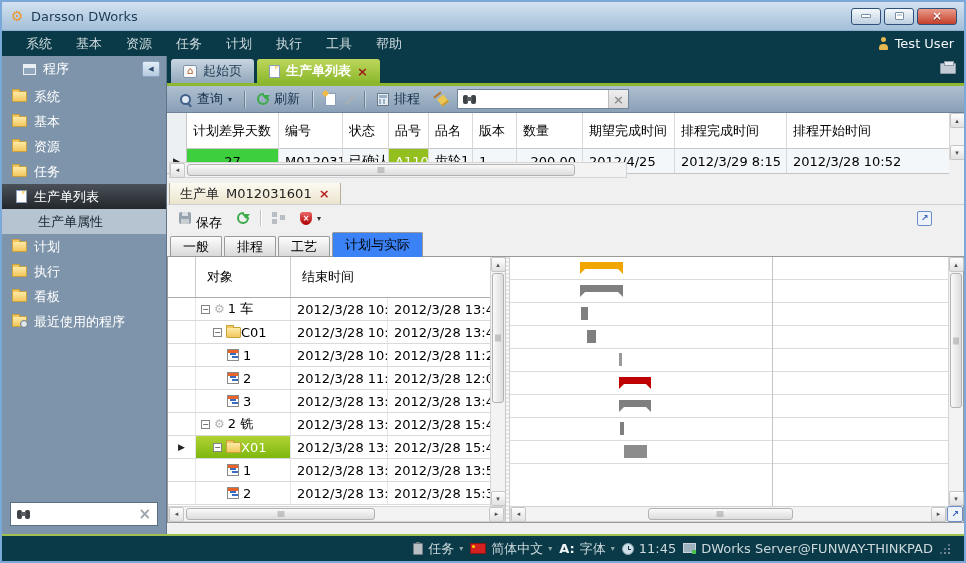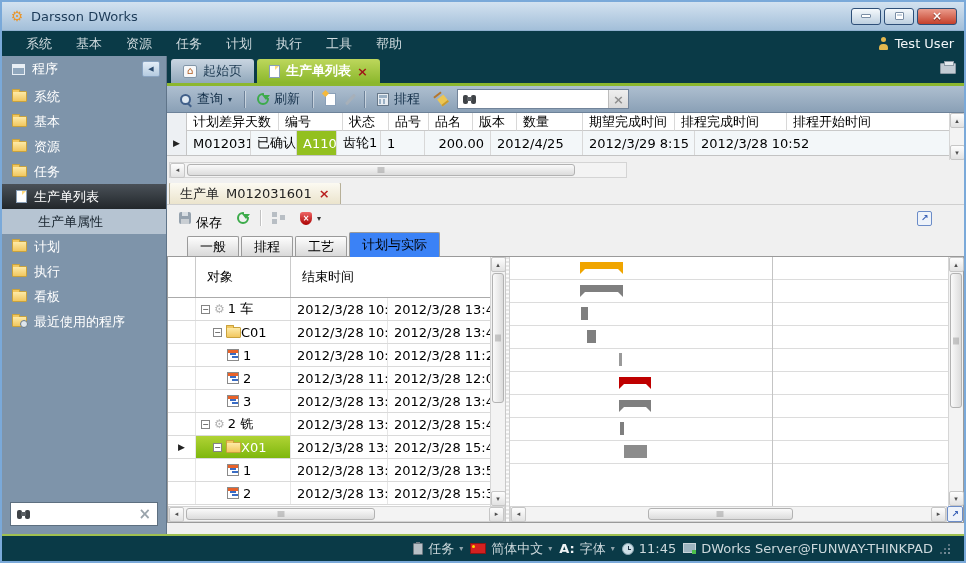--- a/index.html
+++ b/index.html
@@ -24,21 +24,21 @@
   .user-box { margin-left:auto; margin-right:10px; display:flex; align-items:center; gap:6px; color:#f2f6f8; }
   .ico-person { width:11px; height:13px; position:relative; }
   .ico-person:before { content:''; position:absolute; top:0; left:3px; width:5px; height:5px; border-radius:50%; background:#e3b84e; }
   .ico-person:after { content:''; position:absolute; bottom:0; left:1px; width:9px; height:6px; border-radius:4px 4px 1px 1px; background:#e3b84e; }
 
   
   .body { flex:1; display:flex; min-height:0; }
 
   
   .sidebar { width:165px; flex:none; background:#7e94aa; display:flex; flex-direction:column; border-right:1px solid #5f7489; }
-  .side-header { height:26px; display:flex; align-items:center; gap:7px; padding:0 6px 0 10px; color:#fff; }
+  .side-header { height:26px; display:flex; align-items:center; gap:7px; padding:0 6px 0 21px; color:#fff; }
   .ico-win { width:13px; height:11px; border:1px solid #e9eff5; background:#8fa6bc; position:relative; flex:none; }
   .ico-win:before { content:''; position:absolute; left:0; right:0; top:0; height:3px; background:#e9eff5; }
   .collapse-btn { margin-left:auto; width:18px; height:16px; border:1px solid #89a3c0; border-radius:2px; background:linear-gradient(#e3edf7,#b5cbe0); color:#2a4a6e; font-size:7px; display:flex; align-items:center; justify-content:center; }
   .side-items { margin-top:2px; }
   .side-item { height:25px; display:flex; align-items:center; gap:7px; padding-left:10px; color:#fff; }
   .side-item.sel { background:linear-gradient(#4a5158,#22272b); padding-left:14px; }
   .side-item.child { background:#b6c4d2; color:#16222c; padding-left:36px; }
   .ico-folder { width:15px; height:11px; background:linear-gradient(#fdeaa8,#f2c75e); border:1px solid #c9a23d; border-radius:1px; position:relative; flex:none; }
   .ico-folder:before { content:''; position:absolute; top:-3px; left:-1px; width:6px; height:2px; background:#f2c75e; border:1px solid #c9a23d; border-bottom:none; border-radius:1px 1px 0 0; }
   .ico-folder.recent:after { content:''; position:absolute; right:-2px; bottom:-2px; width:6px; height:6px; border-radius:50%; background:#dfe6ec; border:1px solid #6a7a88; }
@@ -87,21 +87,21 @@
   .ico-broom:after { content:''; position:absolute; right:1px; bottom:1px; width:8px; height:7px; background:#ecc653; border-bottom:2px solid #c89a30; transform:rotate(-38deg); }
   .search-field { display:flex; align-items:center; background:#fff; border:1px solid #72849a; height:20px; width:172px; padding-left:5px; gap:5px; }
   .search-field input { border:none; outline:none; flex:1; min-width:0; font:inherit; }
   .search-clear { width:20px; height:18px; background:linear-gradient(#efefef,#d9d9d9); border-left:1px solid #bcbcbc; display:flex; align-items:center; justify-content:center; color:#8f8f8f; font-weight:bold; font-size:13px; }
 
   
   .upper-region { height:70px; position:relative; background:#f0f0f0; flex:none; }
   .grid { position:absolute; left:0; top:0; right:15px; background:#fff; border-bottom:1px solid #c3c3c3; }
   .grow { display:flex; }
   .gcell { padding:0 6px; border-right:1px solid #d8d8d8; white-space:nowrap; overflow:hidden; display:flex; align-items:center; }
-  .ghead .gcell { height:18px; background:#fff; border-bottom:1px solid #c9c9c9; }
+  .ghead .gcell { height:36px; background:#fff; border-bottom:1px solid #c9c9c9; }
   .gdata .gcell { height:24px; background:#f3f7f9; }
   .gmark { width:20px; flex:none; background:#edf0f3; border-right:1px solid #c6c6c6; display:flex; align-items:center; justify-content:center; font-size:9px; color:#222; }
   .col0{width:92px;flex:none}.col1{width:64px;flex:none}.col2{width:46px;flex:none}.col3{width:40px;flex:none}.col4{width:44px;flex:none}
   .col5{width:44px;flex:none}.col6{width:66px;flex:none}.col7{width:92px;flex:none}.col8{width:112px;flex:none}.col9{flex:1;border-right:none}
   .cell-diff { background:#3ecf3e !important; justify-content:center; }
   .cell-item { background:#93c01f !important; color:#fff; }
   .num { justify-content:flex-end; }
 
   
   .sb-btn { width:15px; height:15px; flex:none; background:linear-gradient(#fdfdfd,#e2e2e2); border:1px solid #c6c6c6; border-radius:2px; display:flex; align-items:center; justify-content:center; font-size:7px; color:#4e4e4e; }
@@ -123,21 +123,21 @@
   .ico-disk { width:12px; height:12px; background:#96a2ae; border-radius:2px; position:relative; flex:none; }
   .ico-disk:before { content:''; position:absolute; top:0; left:3px; width:6px; height:4px; background:#d9dee3; }
   .ico-disk:after { content:''; position:absolute; bottom:0; left:2px; width:8px; height:5px; background:#c9ced3; }
   .vsep { width:1px; height:16px; background:#c2c2c2; box-shadow:1px 0 0 #fff; }
   .ico-flow { width:5px; height:5px; background:#b8bec4; box-shadow:8px 3px 0 #b8bec4,0 7px 0 #b8bec4; margin-right:8px; margin-bottom:7px; flex:none; }
   .ico-shield { width:12px; height:13px; background:linear-gradient(#e66,#a00); border-radius:3px 3px 55% 55%; display:flex; align-items:center; justify-content:center; color:#fff; font-size:8px; font-weight:bold; flex:none; }
   .popout { width:15px; height:15px; border:1px solid #6b8cc8; background:#eef3fa; color:#3a62b8; font-size:9px; font-weight:bold; display:flex; align-items:center; justify-content:center; border-radius:2px; }
   .record-toolbar .popout { margin-left:auto; margin-right:32px; }
 
   
-  .subtabs { height:25px; display:flex; align-items:flex-end; padding-left:20px; flex:none; position:relative; z-index:2; }
+  .subtabs { height:25px; display:flex; align-items:flex-end; padding-left:3px; flex:none; position:relative; z-index:2; }
   .subtab { height:20px; display:flex; align-items:center; padding:0 12px; background:linear-gradient(#fdfdfd,#d9d9d9); border:1px solid #9a9a9a; border-bottom:none; border-radius:2px 2px 0 0; margin-right:2px; }
   .subtab.active { height:25px; background:#3b82f6; margin-bottom:-1px; }
 
   
   .split { height:267px; display:flex; border:1px solid #9a9a9a; background:#fff; flex:none; }
   .tree-panel { width:338px; flex:none; display:flex; flex-direction:column; border-right:1px solid #c8c8c8; }
   .tree-main { flex:1; display:flex; min-height:0; }
   .tree-grid { flex:1; min-width:0; }
   .t-hrow, .t-row { display:flex; }
   .t-hrow { height:41px; border-bottom:1px solid #ababab; }
@@ -349,20 +349,21 @@
               <div class="gcell col5">版本</div>
               <div class="gcell col6">数量</div>
               <div class="gcell col7">期望完成时间</div>
               <div class="gcell col8">排程完成时间</div>
               <div class="gcell col9">排程开始时间</div>
             </div>
           <div class="grow gdata" id="grid-row">
             <div class="gmark">
                 <span>▶</span>
               </div>
+          <div class="gcell col0 cell-diff">27</div>
               <div class="gcell col1">M012031601</div>
               <div class="gcell col2">已确认</div>
               <div class="gcell col3 cell-item">A11001</div>
               <div class="gcell col4">齿轮1</div>
               <div class="gcell col5">1</div>
               <div class="gcell col6 num">200.00</div>
               <div class="gcell col7">2012/4/25</div>
               <div class="gcell col8">2012/3/29 8:15</div>
               <div class="gcell col9">2012/3/28 10:52</div>
             </div>

